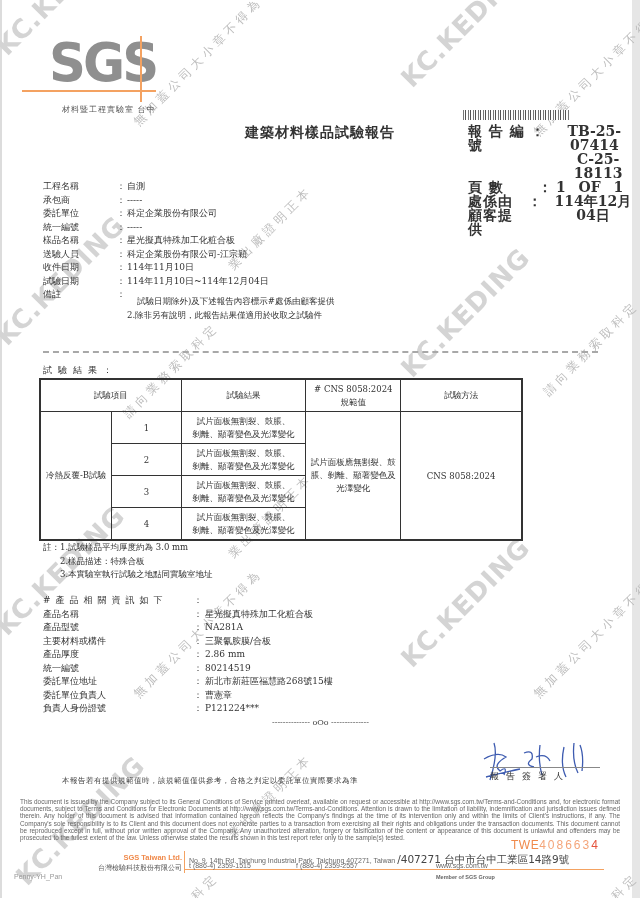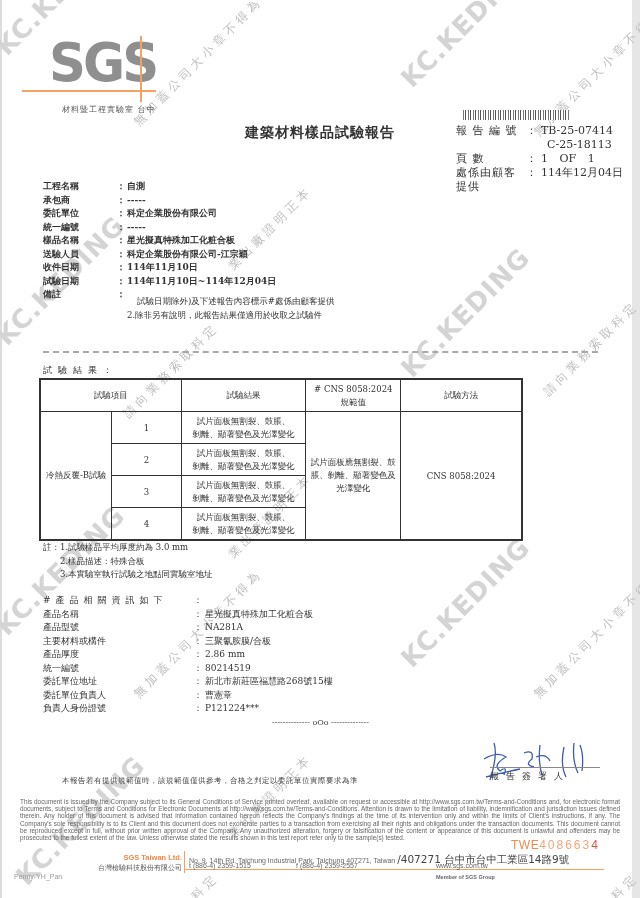--- a/index.html
+++ b/index.html
@@ -21,27 +21,27 @@
   .logo { position:absolute; left:22px; top:34px; width:130px; height:68px; }
   .logo .sgs { position:absolute; left:27px; top:0; font-family:"DejaVu Sans", sans-serif; font-weight:bold; font-size:54px; color:#8f8f8f; letter-spacing:-3px; line-height:58px; transform:scaleX(0.95); transform-origin:left; }
   .logo .hline { position:absolute; left:0; top:56px; width:134px; height:2px; background:#f4a261; }
   .logo .vline { position:absolute; left:118px; top:2px; width:2px; height:66px; background:#f4a261; }
   .lab-name { position:absolute; left:62px; top:104px; font-size:8px; color:#555; letter-spacing:1px; }
 
   .title { position:absolute; left:245px; top:124px; font-size:14px; font-weight:bold; color:#333; letter-spacing:1px; }
 
   .barcode { position:absolute; left:463px; top:110px; width:106px; height:10px;
     background:repeating-linear-gradient(90deg,#777 0 1px,#fff 1px 2px,#555 2px 3px,#fff 3px 5px); }
-  .meta { position:absolute; left:456px; top:124px; font-size:11px; color:#333; line-height:14px; }
+  .meta { position:absolute; left:468px; top:124px; font-size:14px; color:#333; line-height:14px;font-weight:bold; }
   .meta .row { display:flex; }
   .meta .lbl { width:70px; letter-spacing:1px; display:flex; justify-content:space-between; }
   .meta .val { padding-left:4px;text-align:center; }
 
   .info { position:absolute; left:43px; top:180px; font-size:9px; line-height:13.5px; color:#333; }
-  .info .row { display:flex;font-weight:bold; }
+  .info .row { display:flex; }
   .info .lbl { width:72px; display:flex; justify-content:space-between; }
   .info .colon { width:12px; text-align:center; }
   .info .val { }
   .notes { position:absolute; left:127px; top:295px; font-size:8.5px; line-height:13.5px; color:#333; }
   .notes .indent { padding-left:10px; }
   .dashes { position:absolute; left:43px; top:351px; width:555px; border-top:2px dashed #a8a8a8; }
   .results-label { position:absolute; left:43px; top:364px; font-size:9px; letter-spacing:6px; color:#333; }
 
   table.res { position:absolute; left:39px; top:378px; width:484px; border-collapse:collapse; font-size:8.5px; color:#333; }
   table.res td, table.res th { border:1px solid #333; text-align:center; vertical-align:middle; font-weight:normal; padding:0; }

